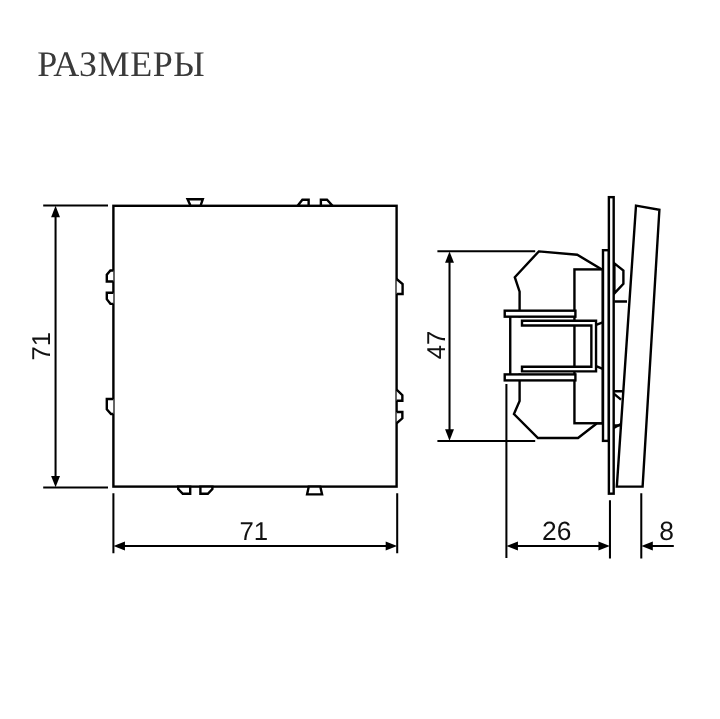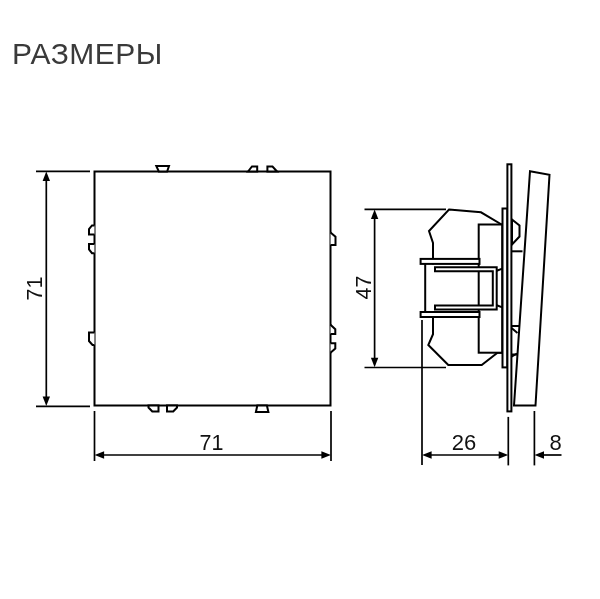--- a/index.html
+++ b/index.html
@@ -1,17 +1,17 @@
 <!DOCTYPE html>
 <html><head>
 <meta charset="utf-8">
 <style>
   html,body{margin:0;padding:0;background:#ffffff;}
   .wrap{position:relative;width:600px;height:599px;background:#fff;overflow:hidden;filter:blur(0.4px);}
-  .title{position:absolute;left:12px;top:36.5px;font-family:Liberation Sans, sans-serif;
+  .title{position:absolute;left:31px;top:36.5px;font-family:Liberation Serif, serif;
          font-size:30px;color:#3a3a3a;letter-spacing:0.5px;}
   svg{position:absolute;left:0;top:0;}
   text{font-family:"Liberation Sans",sans-serif;fill:#111;}
 </style>
 </head>
 <body>
 <div class="wrap">
   <div class="title">РАЗМЕРЫ</div>
   <svg width="600" height="599" viewBox="0 0 600 599">
     <g fill="none" stroke="#000" stroke-width="2" stroke-linejoin="miter">

